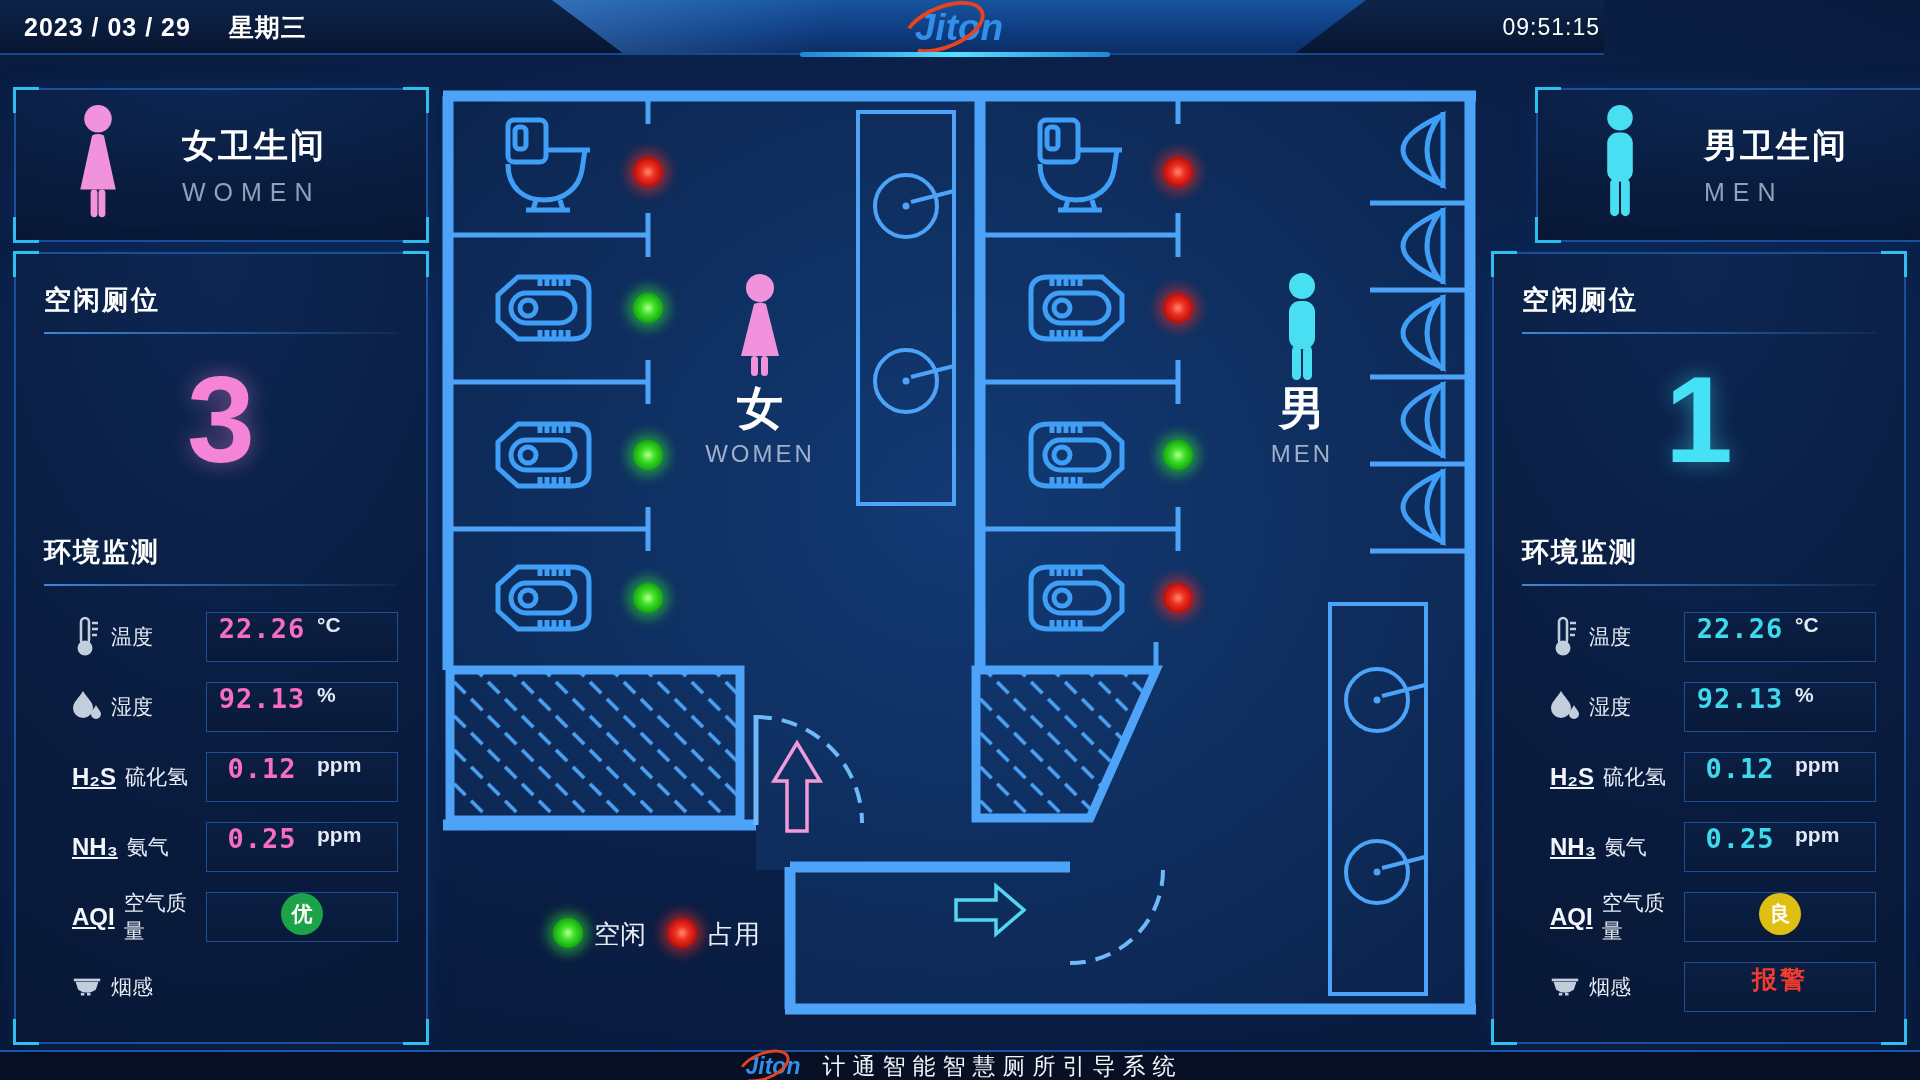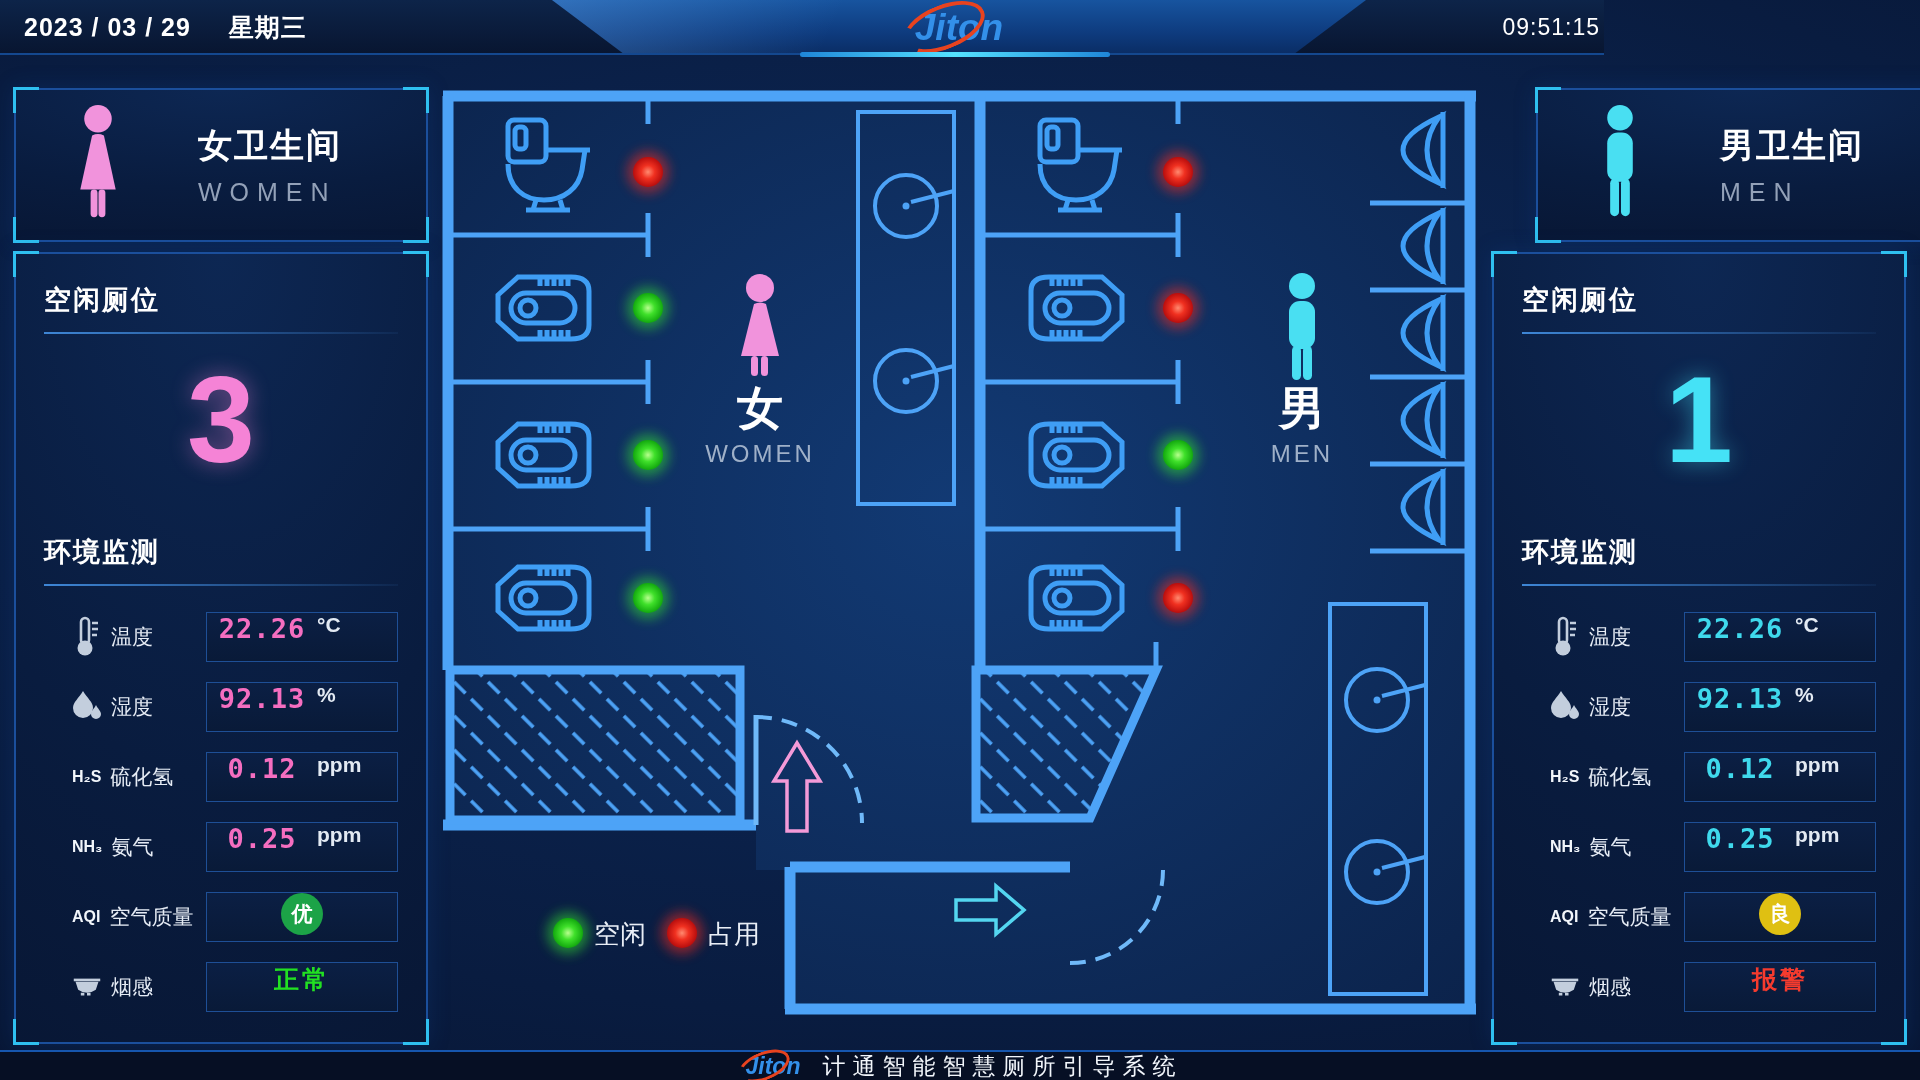--- a/index.html
+++ b/index.html
@@ -36,38 +36,38 @@
   
   .side-card { position:absolute; border:2px solid #1b4f9c;
     background:radial-gradient(130% 110% at 50% 0%, #0d2753 0%, #091c3f 60%, #081735 100%);
     box-shadow:0 0 20px rgba(15,70,150,.25); }
   .corner { position:absolute; width:26px; height:26px; border:3px solid #2fc0f0; }
   .corner.tl { left:-3px; top:-3px; border-right:none; border-bottom:none; }
   .corner.tr { right:-3px; top:-3px; border-left:none; border-bottom:none; }
   .corner.bl { left:-3px; bottom:-3px; border-right:none; border-top:none; }
   .corner.br { right:-3px; bottom:-3px; border-left:none; border-top:none; }
 
-  .head-card { height:154px; width:414px; top:88px; display:flex; align-items:center; padding-left:50px; gap:68px; }
+  .head-card { height:154px; width:414px; top:88px; display:flex; align-items:center; padding-left:50px; gap:52px; }
   #women-head { left:14px; } #men-head { left:1492px;margin-left:44px; }
   .head-title { font-size:34px; font-weight:800; letter-spacing:2px; }
   .head-sub { font-size:25px; color:#93a1b8; letter-spacing:8px; margin-top:9px; }
 
   .main-card { width:414px; height:792px; top:252px; padding:0 28px; }
   #women-main { left:14px; } #men-main { left:1492px; }
   .sec-title { font-size:27px; font-weight:700; letter-spacing:2px; margin-top:28px; }
   .sec-line { height:2px; margin-top:14px;
     background:linear-gradient(90deg,#3e86d6 0%, rgba(62,134,214,.08) 100%); }
   .big-num { height:172px; line-height:172px; text-align:center; font-size:122px; font-weight:800; }
   .big-num.pink { color:#f583d6; text-shadow:0 0 22px rgba(245,131,214,.45); }
   .big-num.cyan { color:#45e2f6; text-shadow:0 0 22px rgba(69,226,246,.45); }
 
   .env-rows { margin-top:26px; display:flex; flex-direction:column; gap:20px; }
   .env-row { display:flex; align-items:center; height:50px; }
   .env-label { width:134px; display:flex; align-items:center; gap:9px; font-size:21px; color:#e6ecf5; flex-shrink:0;margin-left:28px; }
-  .env-prefix { font-weight:800; font-size:16px; color:#f2f6fb; letter-spacing:0; }
+  .env-prefix { font-weight:800; font-size:24px; color:#f2f6fb; letter-spacing:0;text-decoration:underline; }
   .env-icon { width:30px; display:flex; justify-content:center; flex-shrink:0; }
   .env-box { flex:1; height:50px; border:1px solid #1e4f96; display:flex; 
     background:linear-gradient(180deg,#0b1f44 0%,#091a38 100%); }
   .env-value { flex:1; text-align:center; font-family:"DejaVu Sans Mono",monospace; font-weight:bold; font-size:27px; letter-spacing:1px; }
   .env-value.pink { color:#f56ec0; } .env-value.cyan { color:#3fd9ec; }
   .env-unit { width:80px; font-size:21px; font-weight:bold; color:#e3eaf3; }
   .env-box.center { justify-content:center; }
   .badge { width:42px; height:42px; border-radius:50%; display:flex; align-items:center; justify-content:center;
     font-size:21px; font-weight:bold; color:#fff; }
   .env-status { font-size:25px; font-weight:bold; letter-spacing:3px; }
@@ -199,23 +199,20 @@
     <div class="env-row">
       <div class="env-label">
         <span class="env-icon">
           <svg width="34" height="26" viewBox="0 0 34 26">
               <path d="M2 5 H32" stroke="#c3cedd" stroke-width="3"></path>
               <path d="M4 7 L7 16 Q17 23 27 16 L30 7 Z" fill="#c3cedd"></path>
               <path d="M10 21 h14" stroke="#c3cedd" stroke-width="3" stroke-dasharray="4 3"></path>
             </svg>
         </span>
         <span>烟感</span>
-      </div>
-      <div class="env-box center">
-        <span class="env-status" style="color: rgb(34, 224, 34);">正常</span>
       </div>
     </div>
 
   </div>
 </div>
 
 <div class="side-card head-card" id="men-head">
   <span class="corner tl"></span>
     <span class="corner tr"></span>
   <span class="corner bl"></span>

